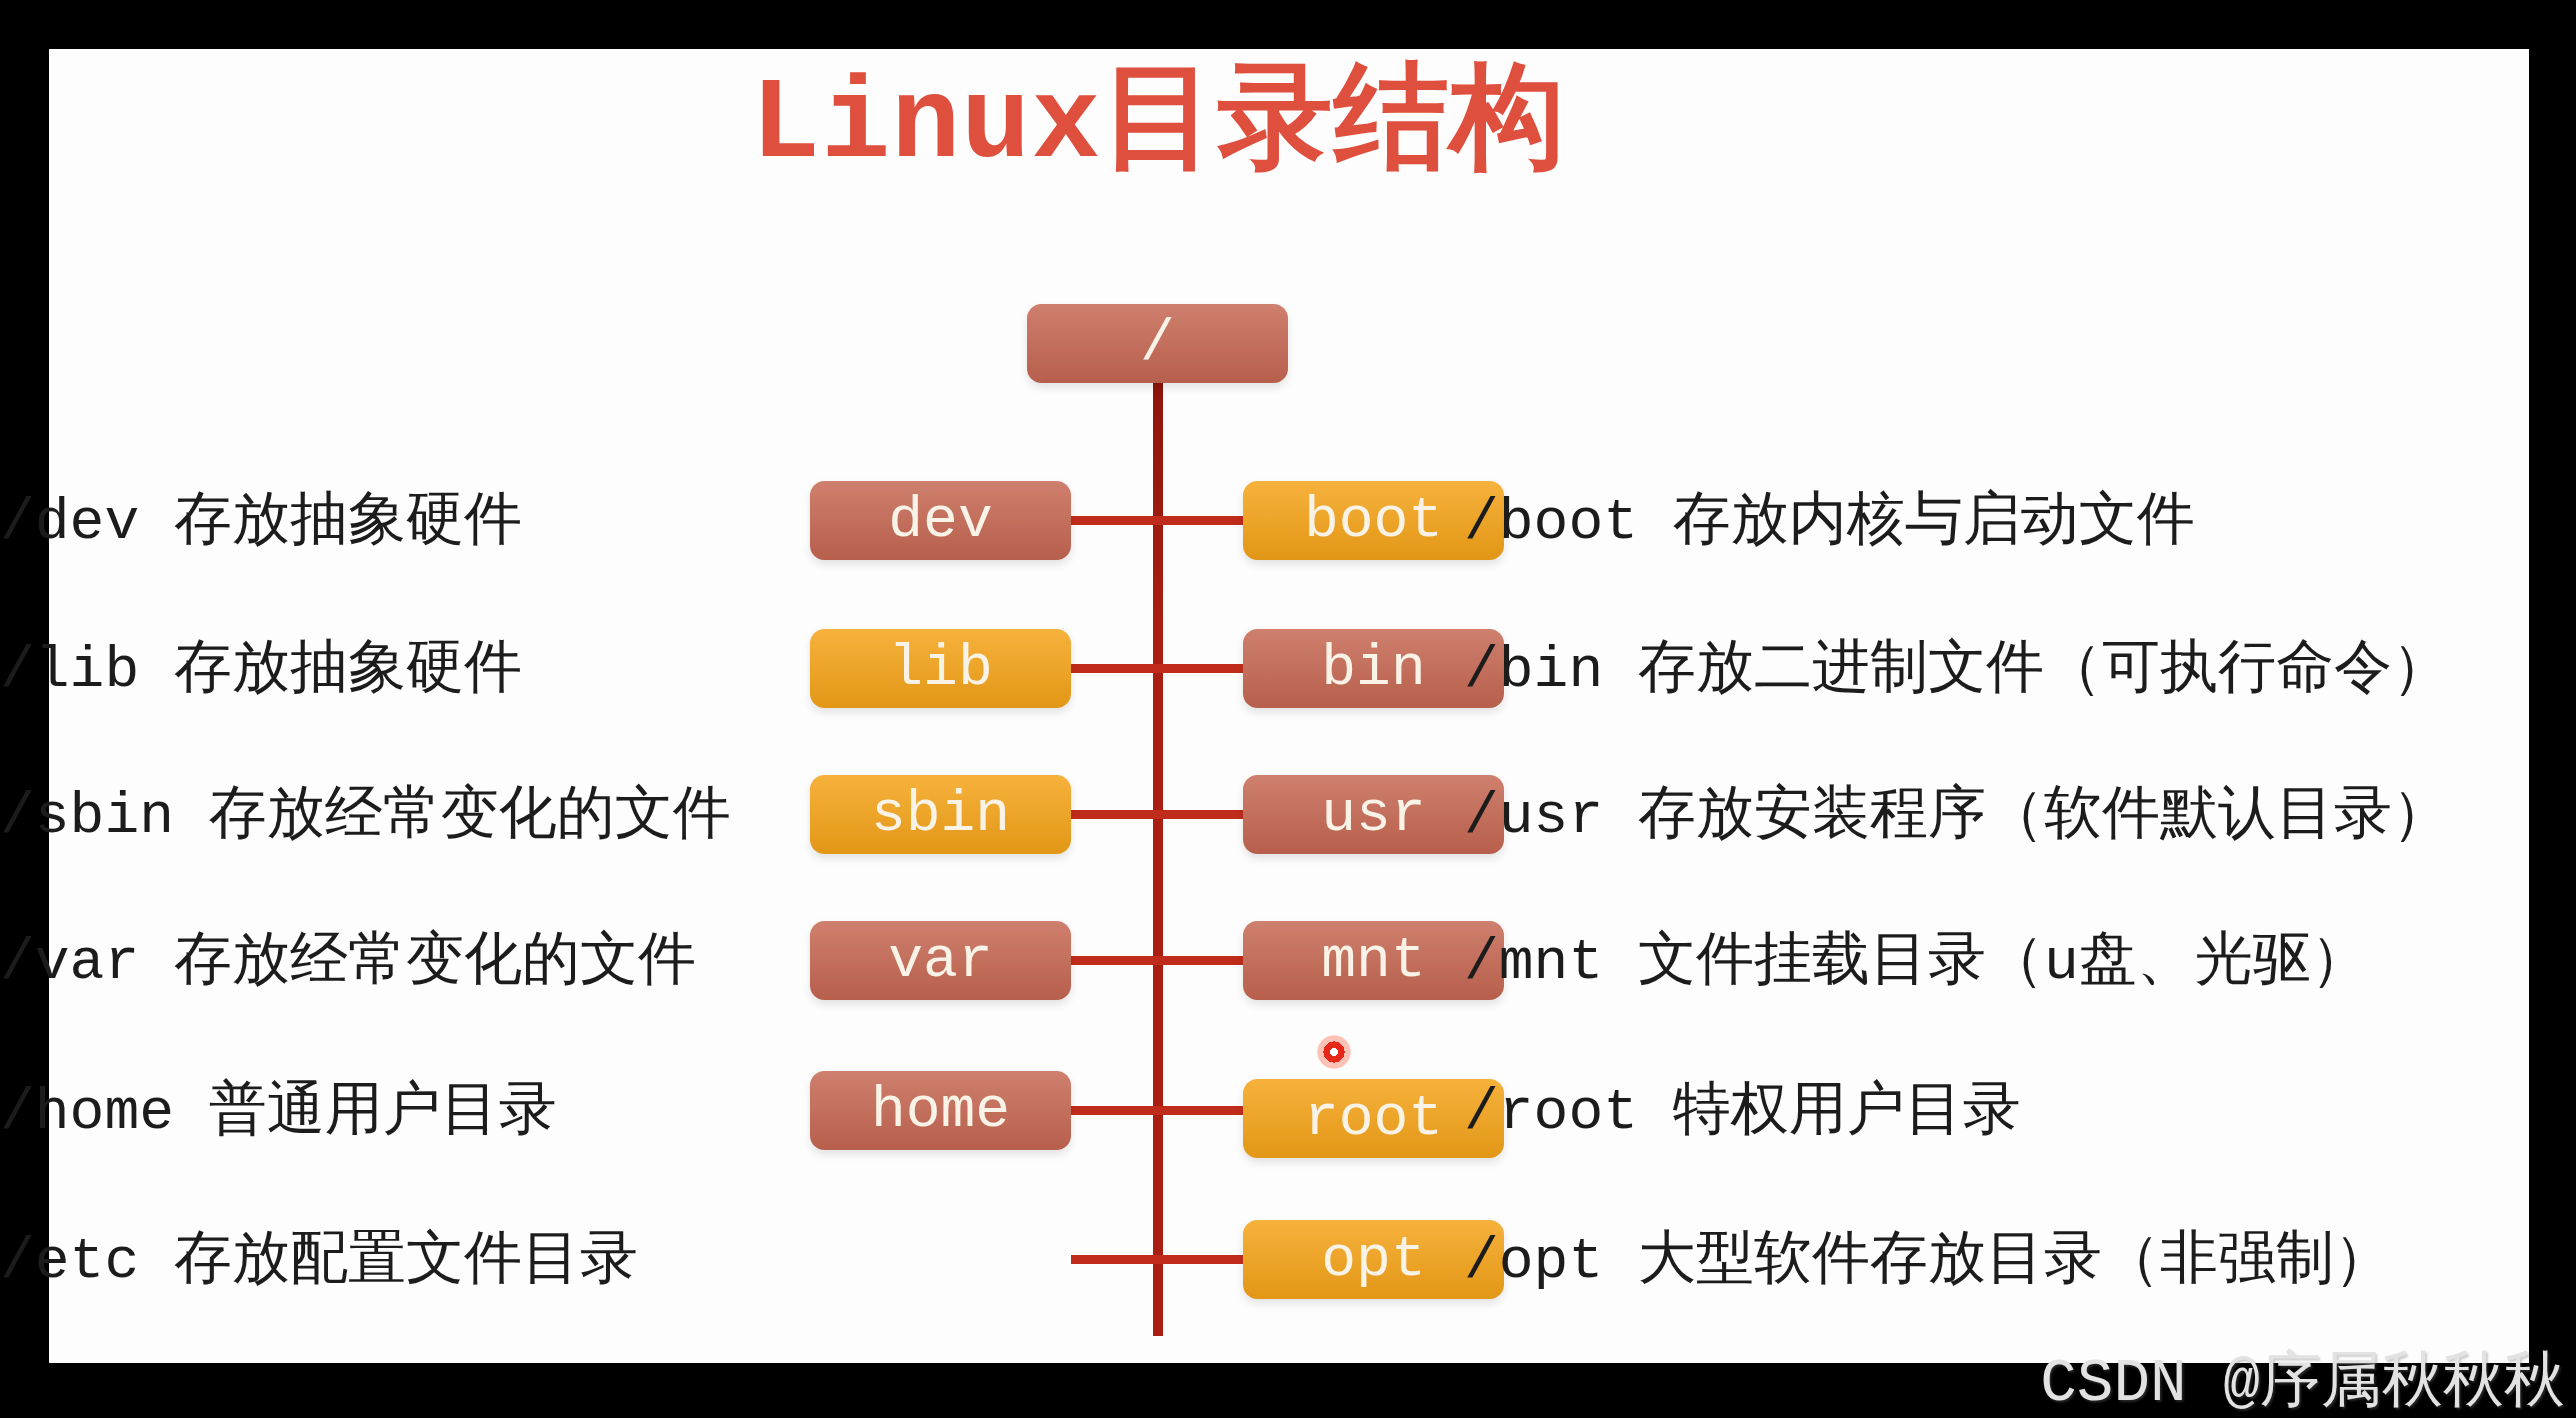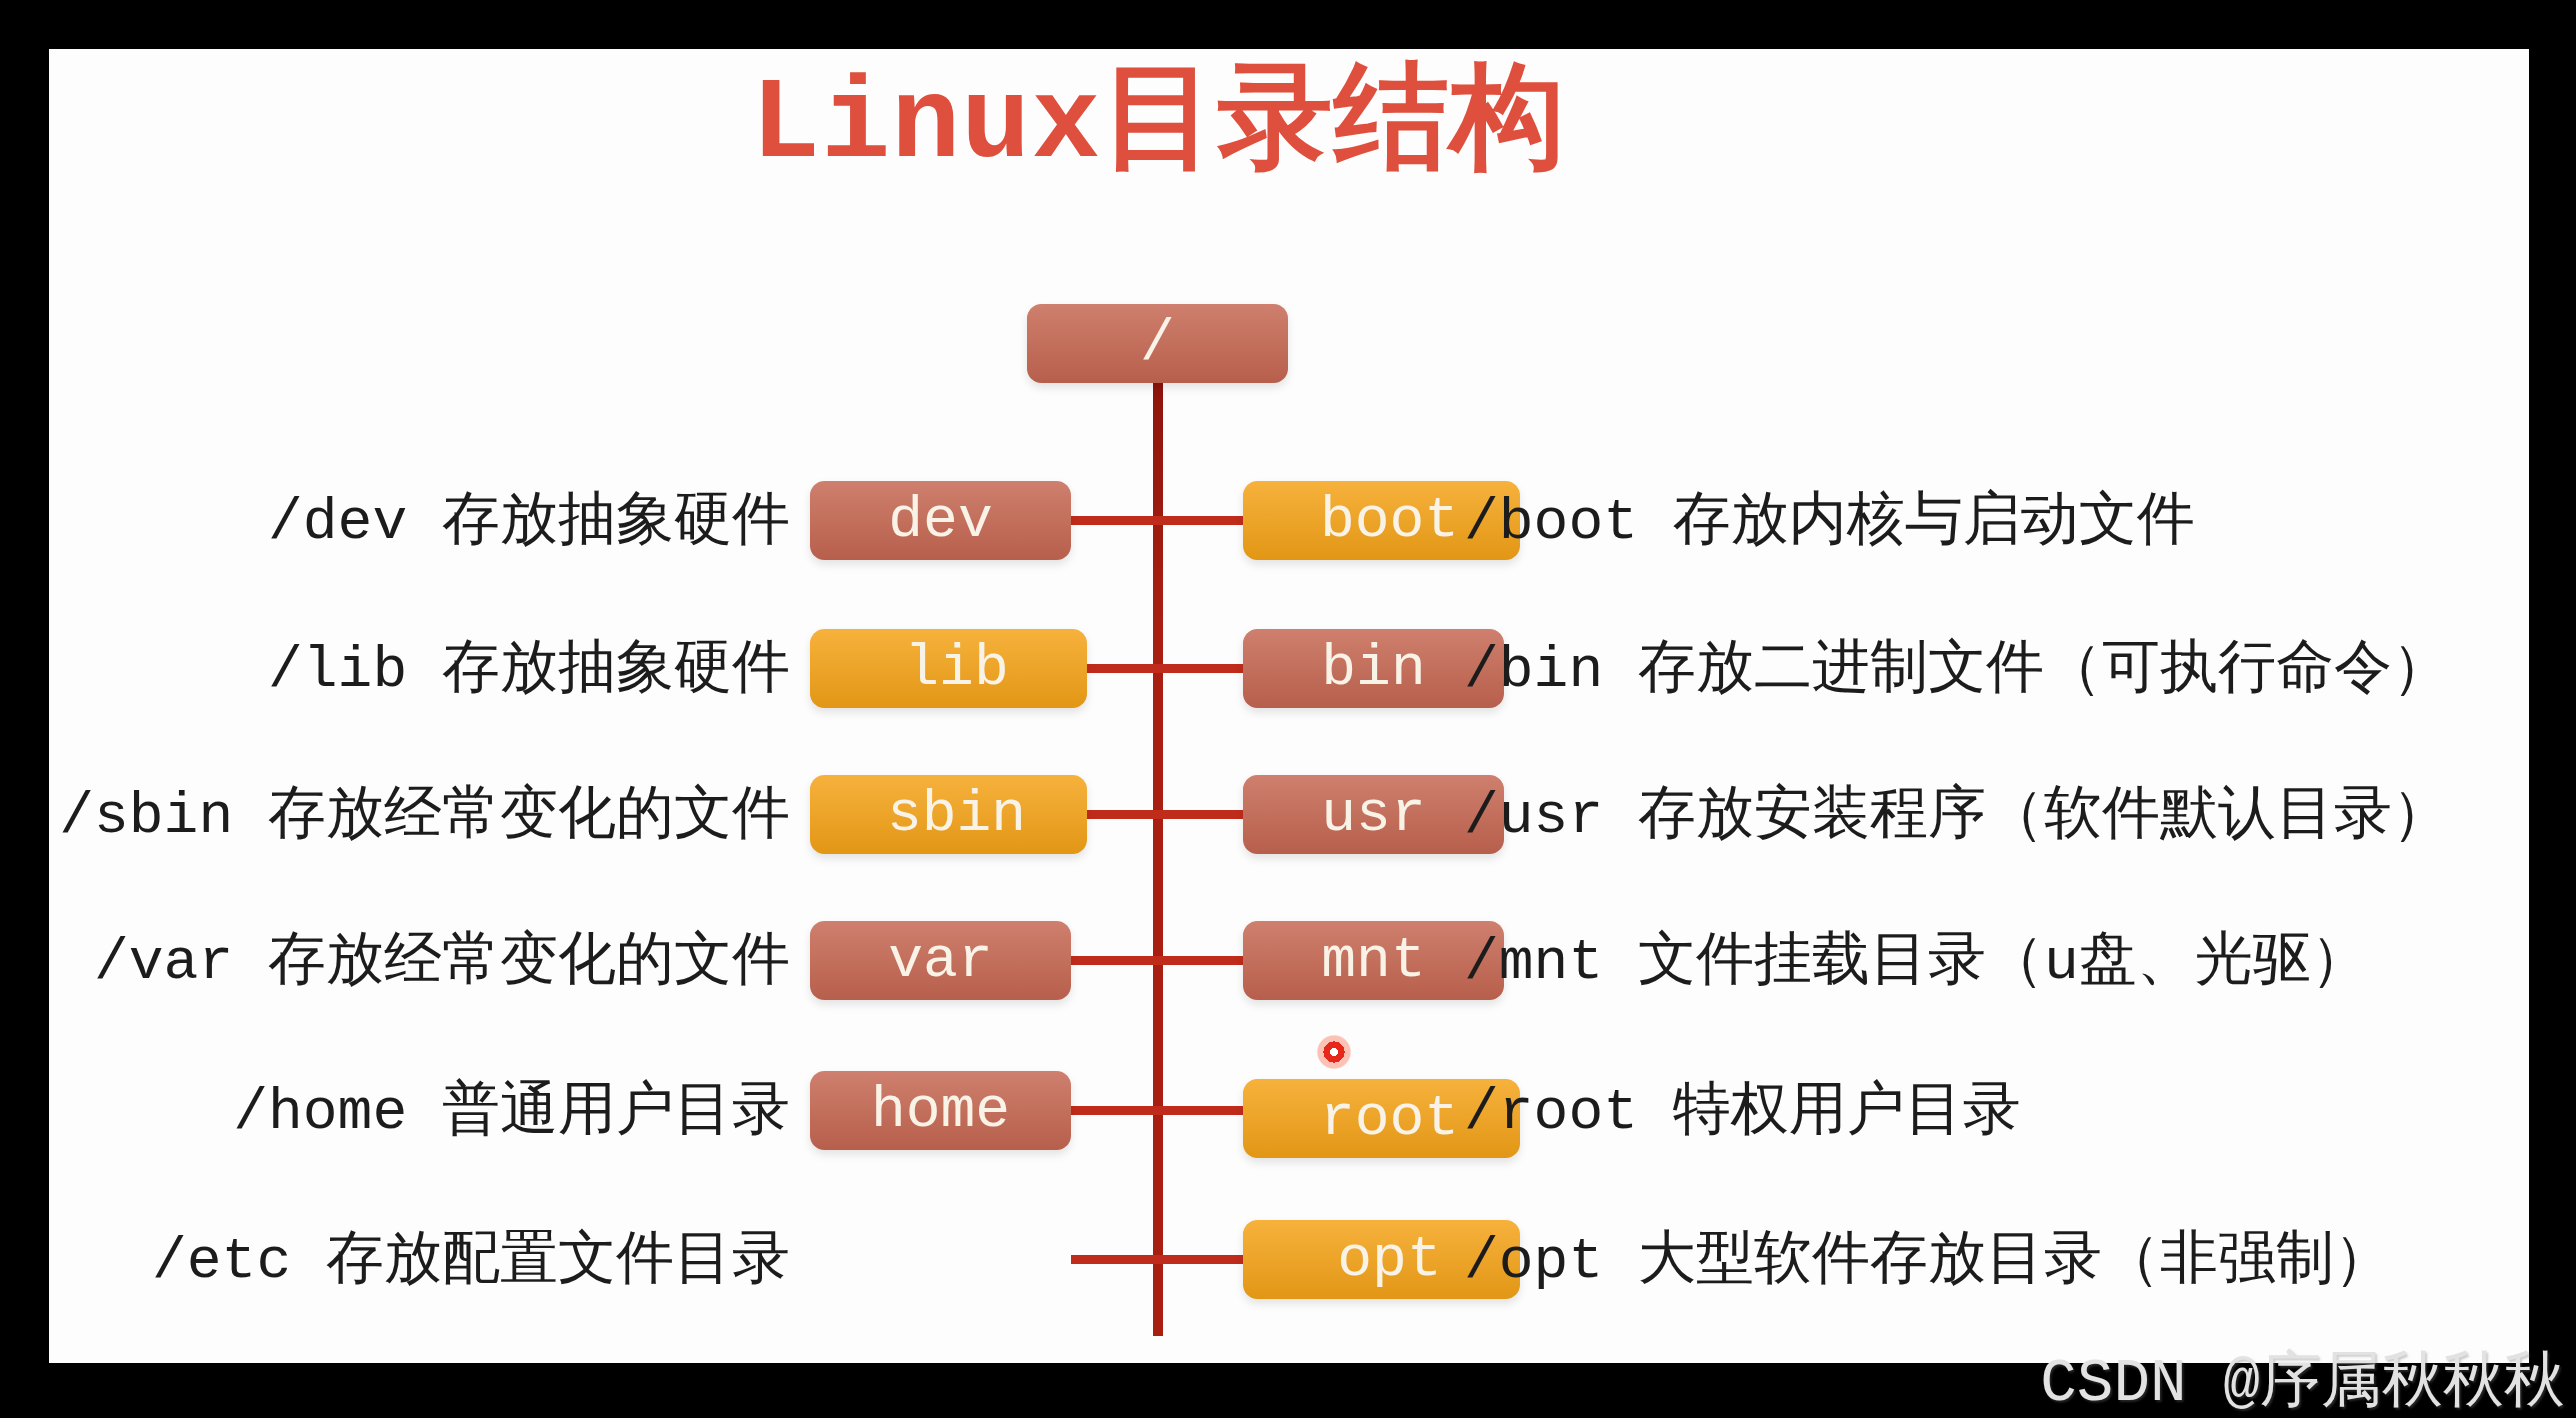--- a/index.html
+++ b/index.html
@@ -14,29 +14,29 @@
     color:var(--title);letter-spacing:1.1px;white-space:nowrap;
   }
   .box{
     position:absolute;width:261px;height:79px;border-radius:14.5px;
     display:flex;align-items:center;justify-content:center;
     font-size:58px;color:var(--box_text);
     background-image:linear-gradient(180deg,rgba(255,255,255,0.16),rgba(0,0,0,0.08));
     box-shadow:0 4.5px 9px rgba(0,0,0,0.10);white-space:nowrap;
   }
   .terracotta{background-color:var(--terracotta);}
-  .orange{background-color:var(--orange);padding-left:16px;}
+  .orange{background-color:var(--orange);}
   .box-left{left:810px;}
   .box-right{left:1243px;}
   #root-box{left:1027px;top:304px;}
   .lbl{
     position:absolute;height:79px;line-height:84px;font-size:58px;
     color:var(--label_text);white-space:nowrap;
   }
-  .lbl-left{left:0;width:776px;text-align:right;padding-left:14px;}
+  .lbl-left{left:0;width:776px;}
   .lbl-right{left:1464px;text-align:left;}
   .connector{
     position:absolute;left:1071px;width:174px;height:9px;
     background:var(--line_horizontal);
   }
   #vline{
     position:absolute;left:1153px;top:383px;width:9.5px;height:953px;
     background:linear-gradient(180deg,#8e150c 0%,var(--line_vertical) 25%,var(--line_vertical) 100%);
   }
   #pointer-dot{

